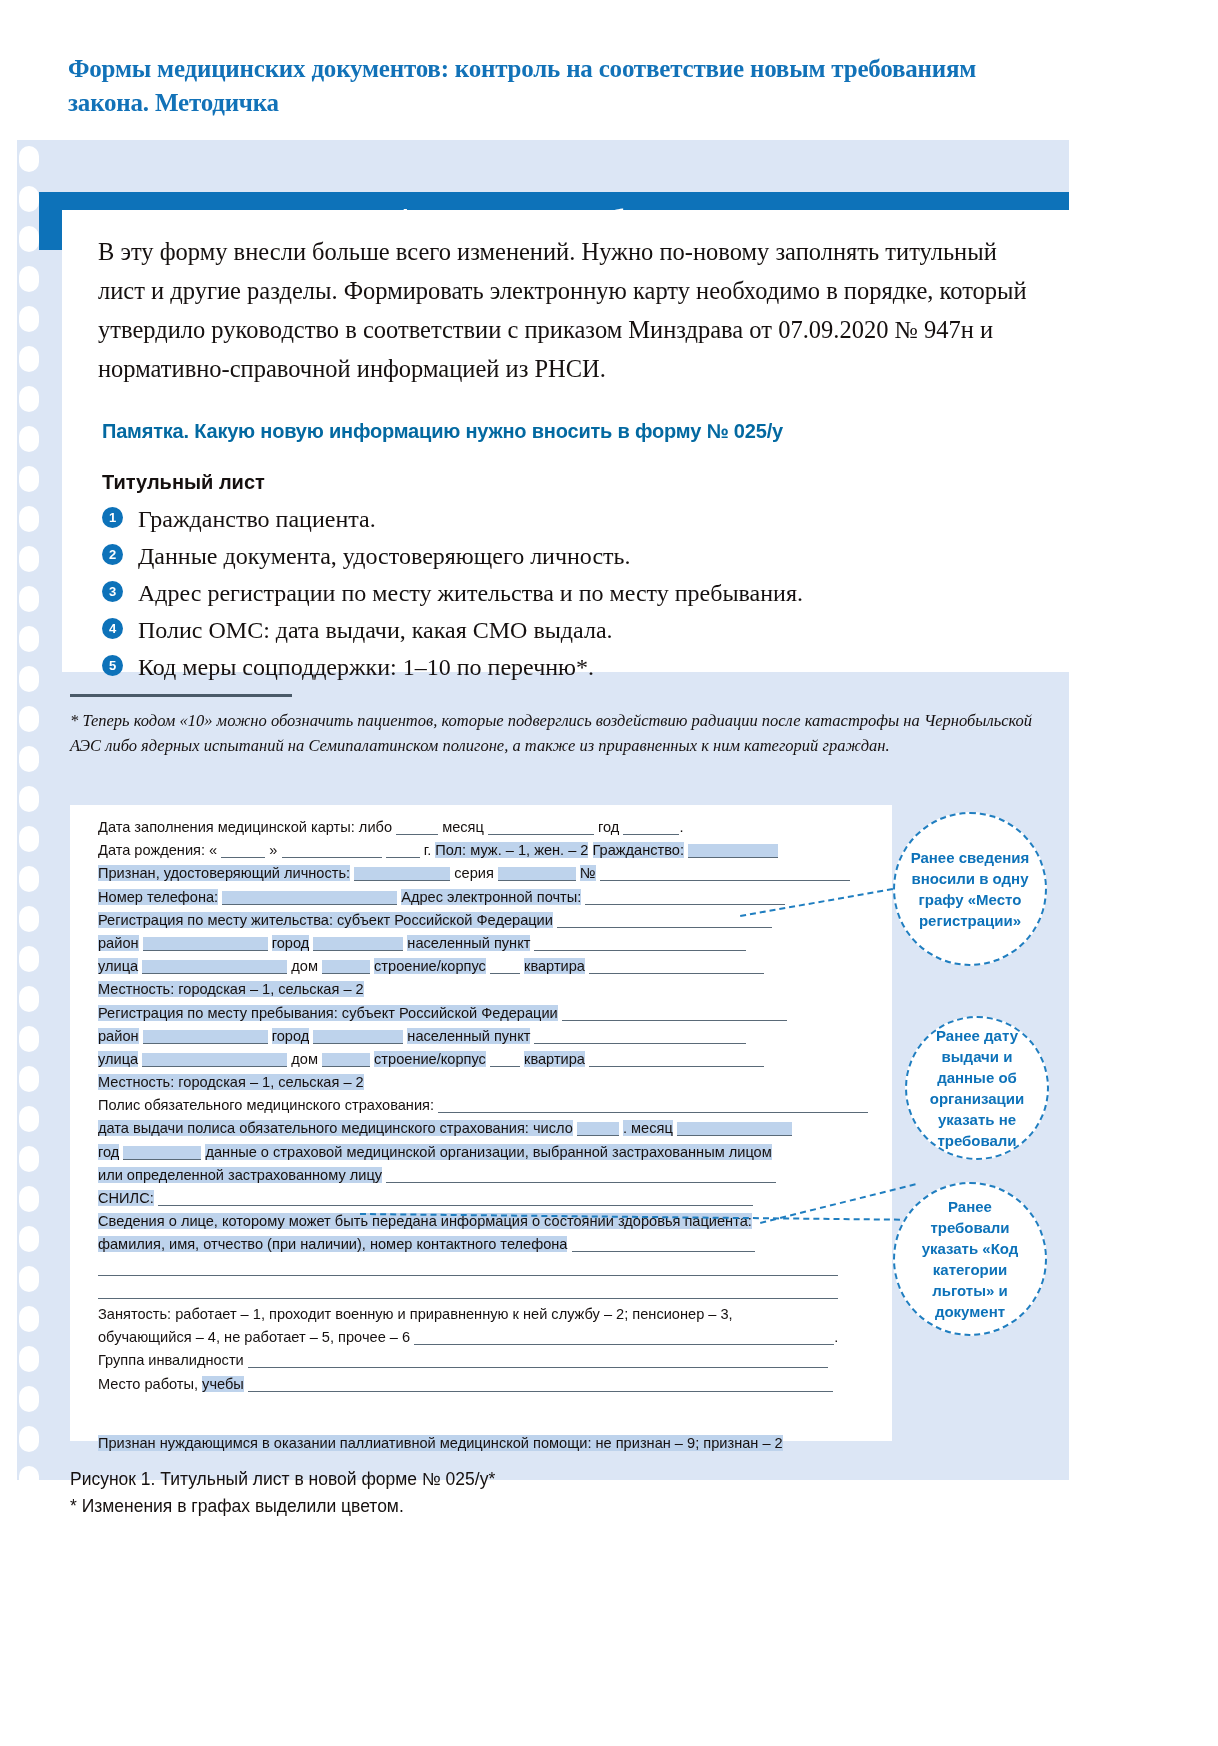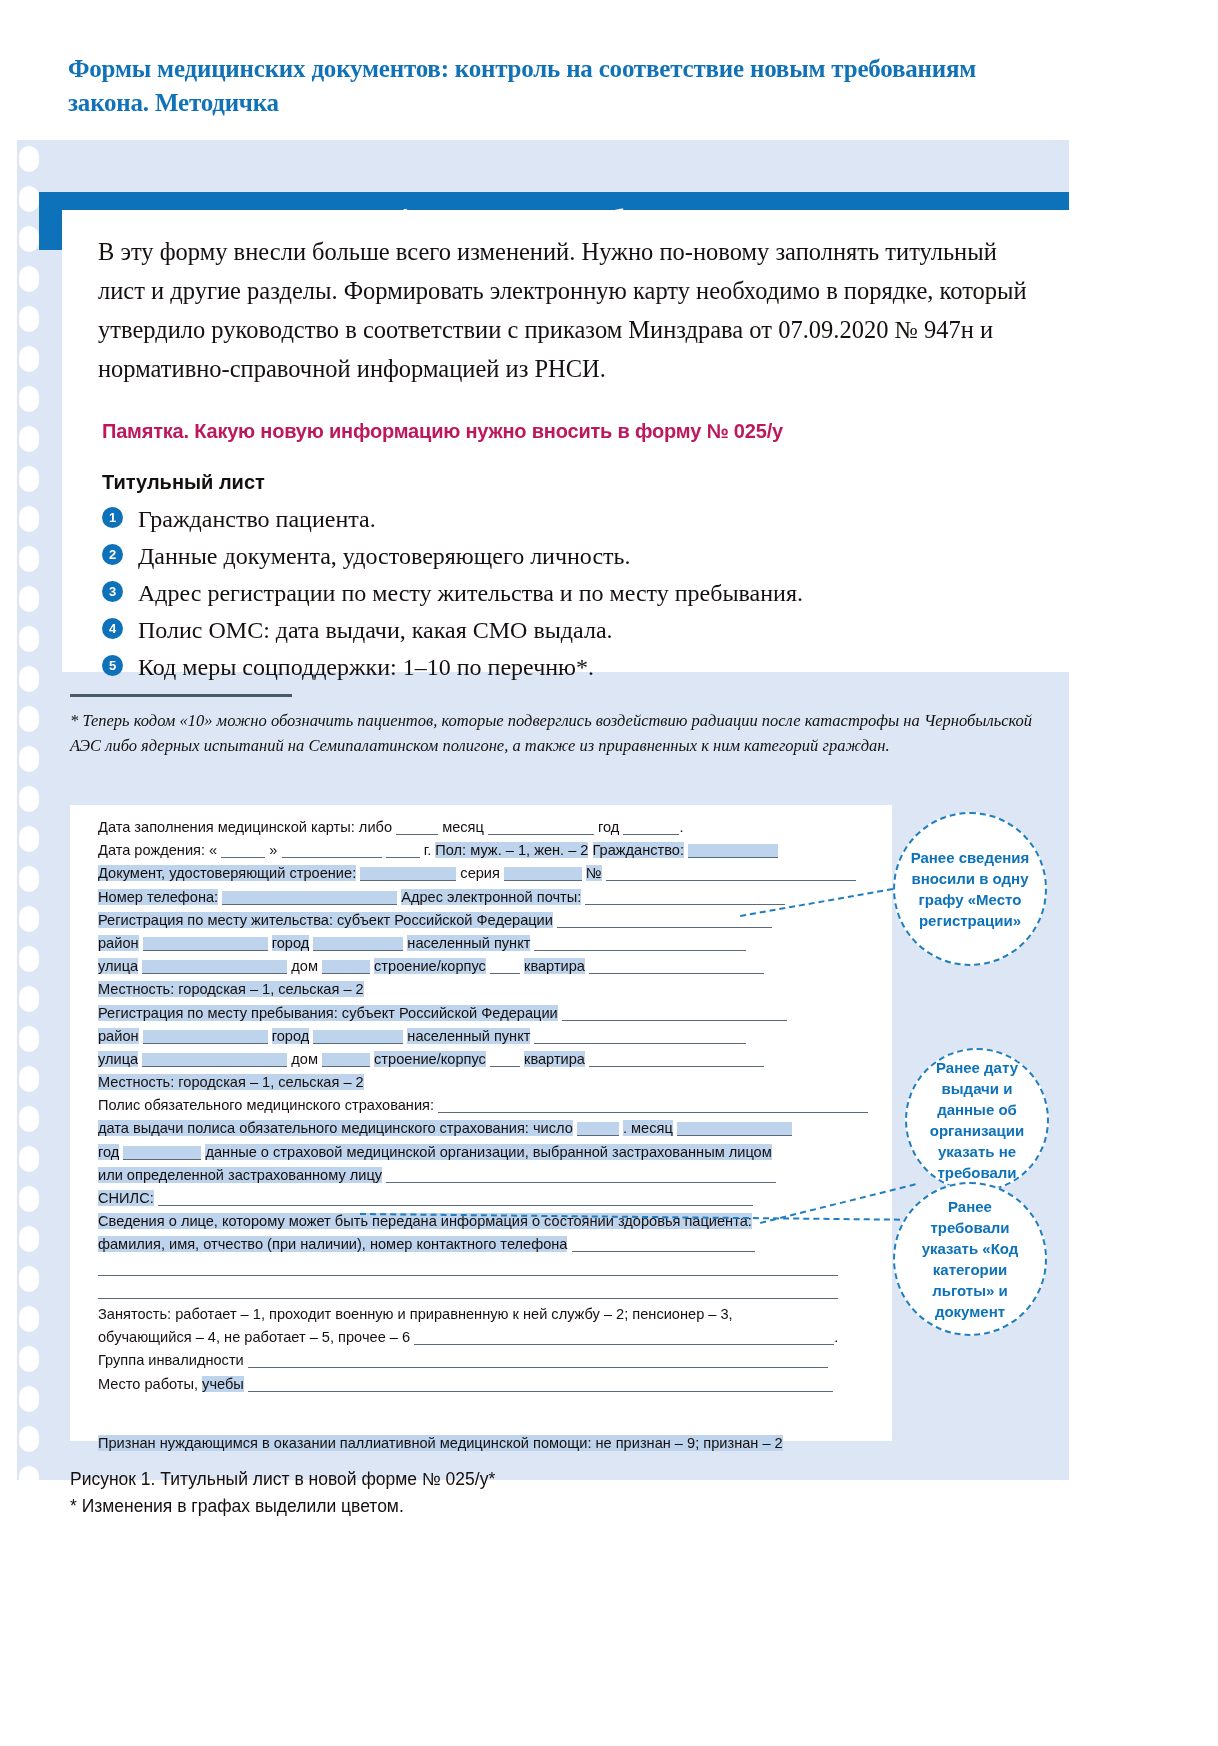--- a/index.html
+++ b/index.html
@@ -49,21 +49,21 @@
     background:#ffffff;
   }
   .intro{
     position:absolute;left:36px;top:22px;width:930px;
     font-family:"Liberation Serif",serif;
     font-size:24.5px;line-height:39px;color:#15100f;
   }
   .memo{
     position:absolute;left:40px;top:210px;width:930px;
     font-family:"Liberation Sans",sans-serif;
-    font-weight:bold;font-size:20px;color:#be185d;
+    font-weight:bold;font-size:20px;color:#0369a1;
     letter-spacing:-0.2px;
   }
   .sub-head{
     position:absolute;left:40px;top:261px;
     font-family:"Liberation Sans",sans-serif;
     font-weight:bold;font-size:20px;color:#15100f;
   }
   .num-list{
     position:absolute;left:40px;top:292px;width:950px;
   }
@@ -224,21 +224,21 @@
       <span>»</span>
       <span class="ul" style="width:100px"></span>
       <span class="ul" style="width:34px"></span>
       <span>г.</span>
       <span class="hl">Пол: муж. – 1, жен. – 2</span>
       <span class="hl">Гражданство:</span>
       <span class="ul-hl" style="width:90px"></span>
     </div>
 
     <div class="fl">
-      <span class="hl">Документ, удостоверяющий строение:</span>
+      <span class="hl">Признан, удостоверяющий личность:</span>
       <span class="ul-hl" style="width:96px"></span>
       <span>серия</span>
       <span class="ul-hl" style="width:78px"></span>
       <span class="hl">№</span>
       <span class="ul" style="width:250px"></span>
     </div>
 
     <div class="fl">
       <span class="hl">Номер телефона:</span>
       <span class="ul-hl" style="width:175px"></span>
@@ -375,21 +375,21 @@
   </div>
 </div>
 
 <div class="leader" style="left:740px;top:915px;width:165px;transform:rotate(-10deg);"></div>
 <div class="leader" style="left:760px;top:1222px;width:160px;transform:rotate(-14deg);"></div>
 <div class="leader" style="left:360px;top:1213px;width:540px;transform:rotate(0.6deg);"></div>
 
 <div class="callout" style="left:893px;top:812px;width:150px;height:150px;justify-content:flex-end;">
   <span>Ранее сведения вносили в одну графу «Место регистрации»</span>
 </div>
-<div class="callout" style="left:905px;top:1048px;width:140px;height:140px;">
+<div class="callout" style="left:905px;top:1016px;width:140px;height:140px;">
   <span>Ранее дату выдачи и данные об организации указать не требовали</span>
 </div>
 <div class="callout" style="left:893px;top:1182px;width:150px;height:150px;">
   <span>Ранее требовали указать «Код категории льготы» и документ</span>
 </div>
 
 <div class="caption">
   <div>Рисунок 1. Титульный лист в новой форме № 025/у*</div>
   <div>* Изменения в графах выделили цветом.</div>
 </div>

